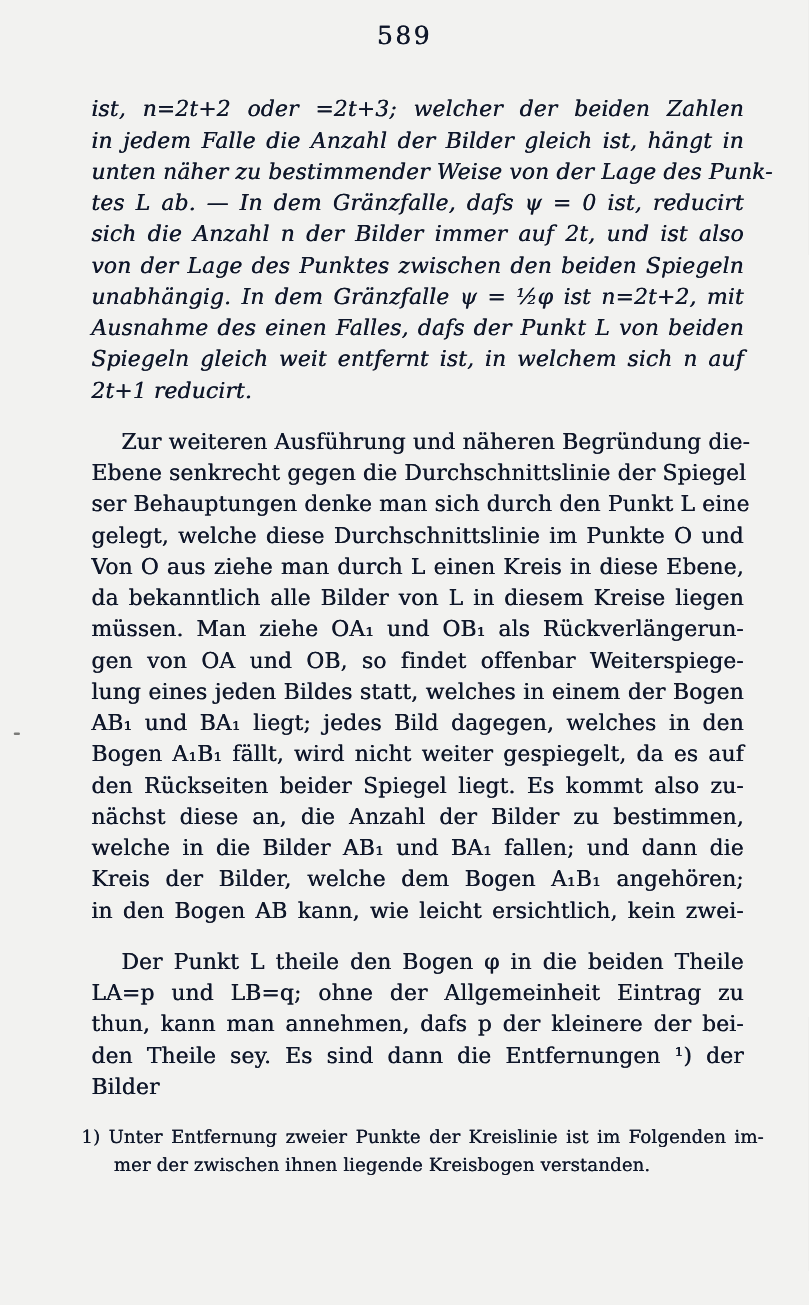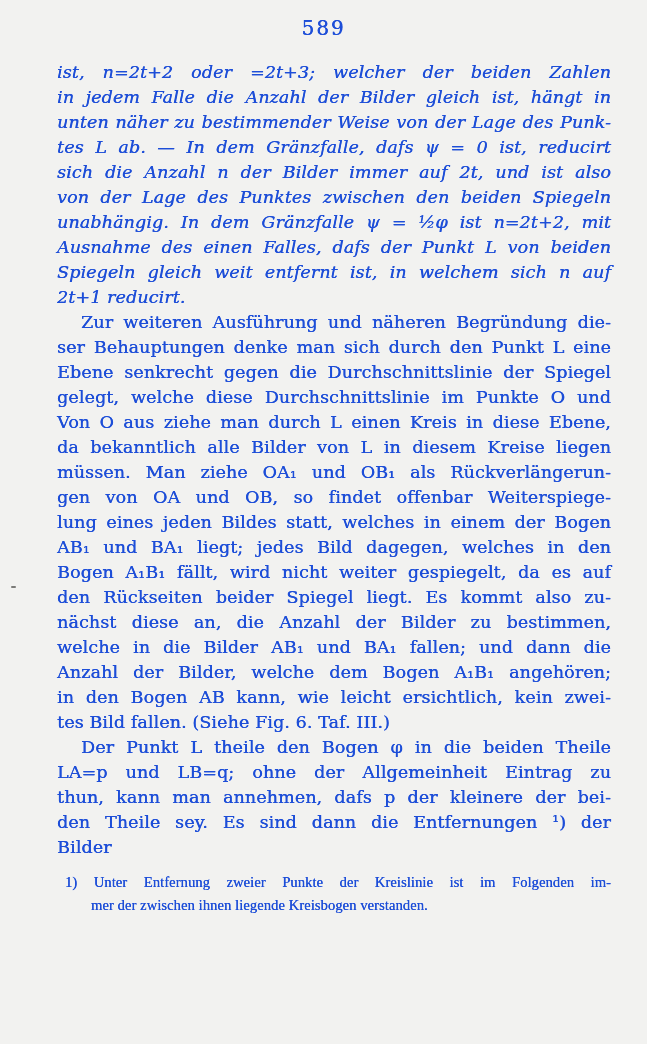--- a/index.html
+++ b/index.html
@@ -5,21 +5,21 @@
   html, body {
     margin: 0;
     padding: 0;
     background: #e8e8e6;
   }
   .page {
     position: relative;
     width: 647px;
     height: 1044px;
     background: #f2f2f0;
-    color: #1d4ed8;
+    color: #0f172a;
     font-family: "DejaVu Serif", "Liberation Serif", serif;
     overflow: hidden;
     box-sizing: border-box;
   }
   .page-number {
     position: absolute;
     top: 16px;
     left: 0;
     width: 100%;
     text-align: center;
@@ -27,21 +27,21 @@
     letter-spacing: 2px;
     text-shadow: 0.3px 0 0 currentColor;
   }
   .text-block {
     position: absolute;
     top: 60px;
     left: 57px;
     width: 554px;
   }
   .para {
-    margin: 0;
+    margin: 16px;
     padding: 0;
   }
   .line {
     font-size: 17.5px;
     line-height: 25px;
     height: 25px;
     white-space: nowrap;
     text-align: justify;
     text-align-last: justify;
     text-shadow: 0.3px 0 0 currentColor;
@@ -54,21 +54,20 @@
     padding-left: 24px;
     box-sizing: border-box;
   }
   .line.no-just {
     text-align: left;
     text-align-last: left;
   }
   .footnote {
     margin-top: 11px;
     padding-left: 8px;
-    font-family: Liberation Serif, serif;
   }
   .footnote .line {
     font-size: 14.5px;
     line-height: 23px;
     height: 23px;
     text-shadow: 0.2px 0 0 currentColor;
   }
   .footnote .line.hang {
     padding-left: 26px;
     box-sizing: border-box;
@@ -103,36 +102,35 @@
       <div class="line">sich die Anzahl n der Bilder immer auf 2t, und ist also</div>
       <div class="line">von der Lage des Punktes zwischen den beiden Spiegeln</div>
       <div class="line">unabhängig. In dem Gränzfalle ψ = ½φ ist n=2t+2, mit</div>
       <div class="line">Ausnahme des einen Falles, dafs der Punkt L von beiden</div>
       <div class="line">Spiegeln gleich weit entfernt ist, in welchem sich n auf</div>
       <div class="line no-just">2t+1 reducirt.</div>
     </section>
 
     <section class="para">
       <div class="line indent">Zur weiteren Ausführung und näheren Begründung die-</div>
+      <div class="line">Ebene senkrecht gegen die Durchschnittslinie der Spiegel</div>
       <div class="line">ser Behauptungen denke man sich durch den Punkt L eine</div>
-      <div class="line">Ebene senkrecht gegen die Durchschnittslinie der Spiegel</div>
       <div class="line">gelegt, welche diese Durchschnittslinie im Punkte O und</div>
       <div class="line">Von O aus ziehe man durch L einen Kreis in diese Ebene,</div>
       <div class="line">da bekanntlich alle Bilder von L in diesem Kreise liegen</div>
       <div class="line">müssen.  Man ziehe OA₁ und OB₁ als Rückverlängerun-</div>
       <div class="line">gen von OA und OB, so findet offenbar Weiterspiege-</div>
       <div class="line">lung eines jeden Bildes statt, welches in einem der Bogen</div>
       <div class="line">AB₁ und BA₁ liegt; jedes Bild dagegen, welches in den</div>
       <div class="line">Bogen A₁B₁ fällt, wird nicht weiter gespiegelt, da es auf</div>
       <div class="line">den Rückseiten beider Spiegel liegt.  Es kommt also zu-</div>
       <div class="line">nächst diese an, die Anzahl der Bilder zu bestimmen,</div>
       <div class="line">welche in die Bilder AB₁ und BA₁ fallen; und dann die</div>
-      <div class="line">Anzahl der Bilder, welche dem Bogen A₁B₁ angehören;</div>
+      <div class="line">Kreis der Bilder, welche dem Bogen A₁B₁ angehören;</div>
       <div class="line">in den Bogen AB kann, wie leicht ersichtlich, kein zwei-</div>
-      <div class="line no-just">tes Bild fallen.  (Siehe Fig. 6. Taf. III.)</div>
     </section>
 
     <section class="para">
       <div class="line indent">Der Punkt L theile den Bogen φ in die beiden Theile</div>
       <div class="line">LA=p und LB=q; ohne der Allgemeinheit Eintrag zu</div>
       <div class="line">thun, kann man annehmen, dafs p der kleinere der bei-</div>
       <div class="line">den Theile sey.  Es sind dann die Entfernungen ¹) der</div>
       <div class="line no-just">Bilder</div>
     </section>
 

